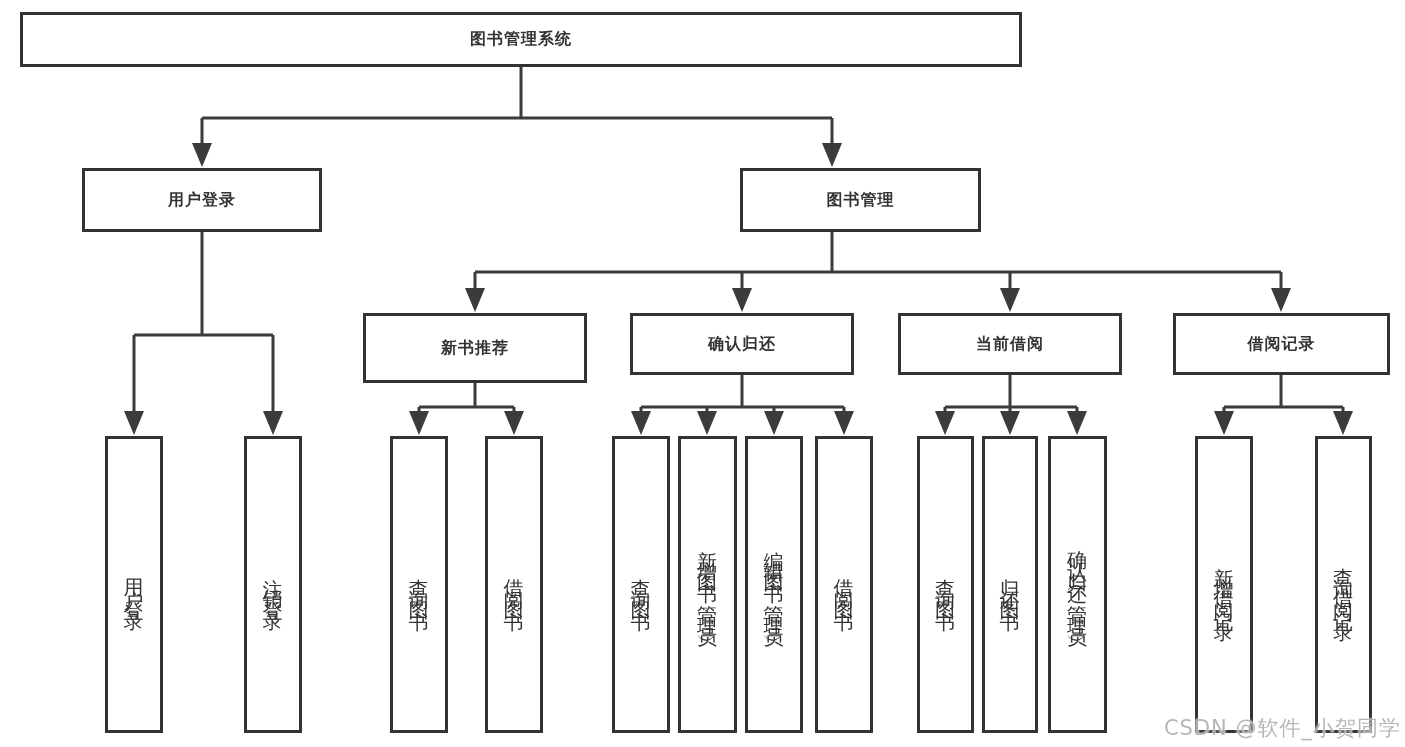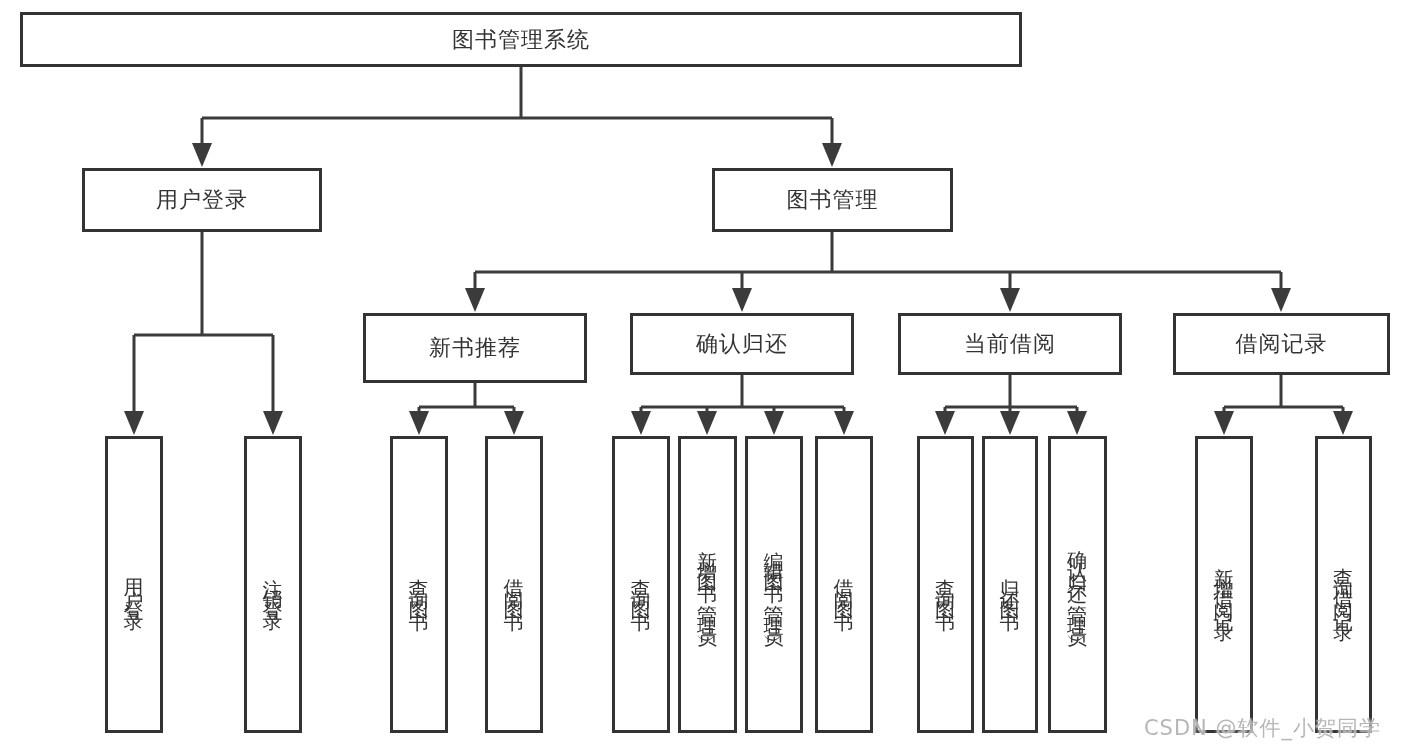--- a/index.html
+++ b/index.html
@@ -9,34 +9,34 @@
   html,body{margin:0;padding:0;background:var(--bg);}
   .canvas{
     position:relative; width:1405px; height:747px; background:var(--bg);
     font-family:"DejaVu Sans", sans-serif; color:var(--text); overflow:hidden;
   }
   .canvas svg{position:absolute;left:0;top:0;}
   .box{
     position:absolute; box-sizing:border-box; background:var(--fill);
     border:3px solid var(--border);
     display:flex; align-items:center; justify-content:center;
-    font-size:22px; letter-spacing:1px; white-space:nowrap;
+    font-size:16px; letter-spacing:1px; white-space:nowrap;font-weight:bold;
   }
   .vbox{
     position:absolute; box-sizing:border-box; background:var(--fill);
     border:3px solid var(--border); top:436px; height:297px; width:58px;
     display:flex; align-items:center; justify-content:center;
   }
   .vbox span{
     writing-mode:vertical-rl; text-orientation:mixed;
     font-size:20px; letter-spacing:11px; line-height:1;
     white-space:nowrap;
   }
   .watermark{
-    position:absolute; right:24px; bottom:5px;
+    position:absolute; right:4px; bottom:5px;
     font-size:21px; color:var(--wm); opacity:.95;
     text-shadow:0 0 2px #fff, 0 1px 3px rgba(255,255,255,.9);
     letter-spacing:1px; white-space:nowrap;
   }
   path.conn{fill:none; stroke:var(--line); stroke-width:3px;}
   polygon.arrow{fill:var(--line);}
 </style>
 </head>
 <body>
 
@@ -68,21 +68,21 @@
     <polygon class="arrow" points="935,411 955,411 945,435"></polygon>
     <polygon class="arrow" points="1000,411 1020,411 1010,435"></polygon>
     <polygon class="arrow" points="1067,411 1087,411 1077,435"></polygon>
     <polygon class="arrow" points="1214,411 1234,411 1224,435"></polygon>
     <polygon class="arrow" points="1333,411 1353,411 1343,435"></polygon>
   </svg>
 
   <div class="box" style="left:20px;top:12px;width:1002px;height:55px;">图书管理系统</div>
 
   <div class="box" style="left:82px;top:168px;width:240px;height:64px;">用户登录</div>
-  <div class="box" style="left:712px;top:168px;width:241px;height:64px;">图书管理</div>
+  <div class="box" style="left:740px;top:168px;width:241px;height:64px;">图书管理</div>
 
   <div class="box" style="left:363px;top:313px;width:224px;height:70px;">新书推荐</div>
   <div class="box" style="left:630px;top:313px;width:224px;height:62px;">确认归还</div>
   <div class="box" style="left:1173px;top:313px;width:217px;height:62px;">借阅记录</div>
   <div class="box" style="left:898px;top:313px;width:224px;height:62px;">当前借阅</div>
 
   <div class="vbox" style="left:105px;">
     <span>用户登录</span>
   </div>
   <div class="vbox" style="left:244px;">

